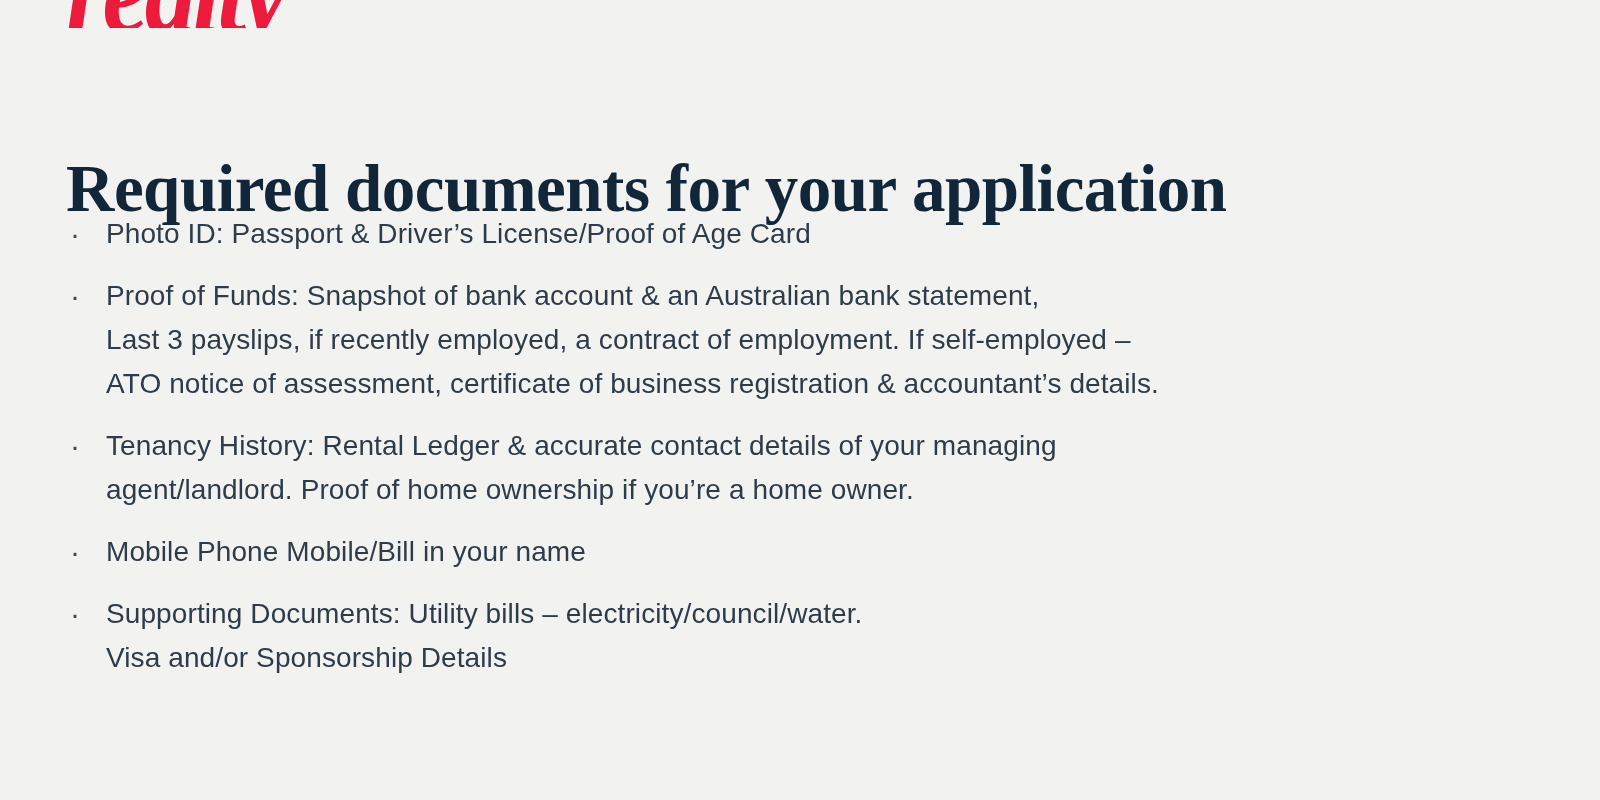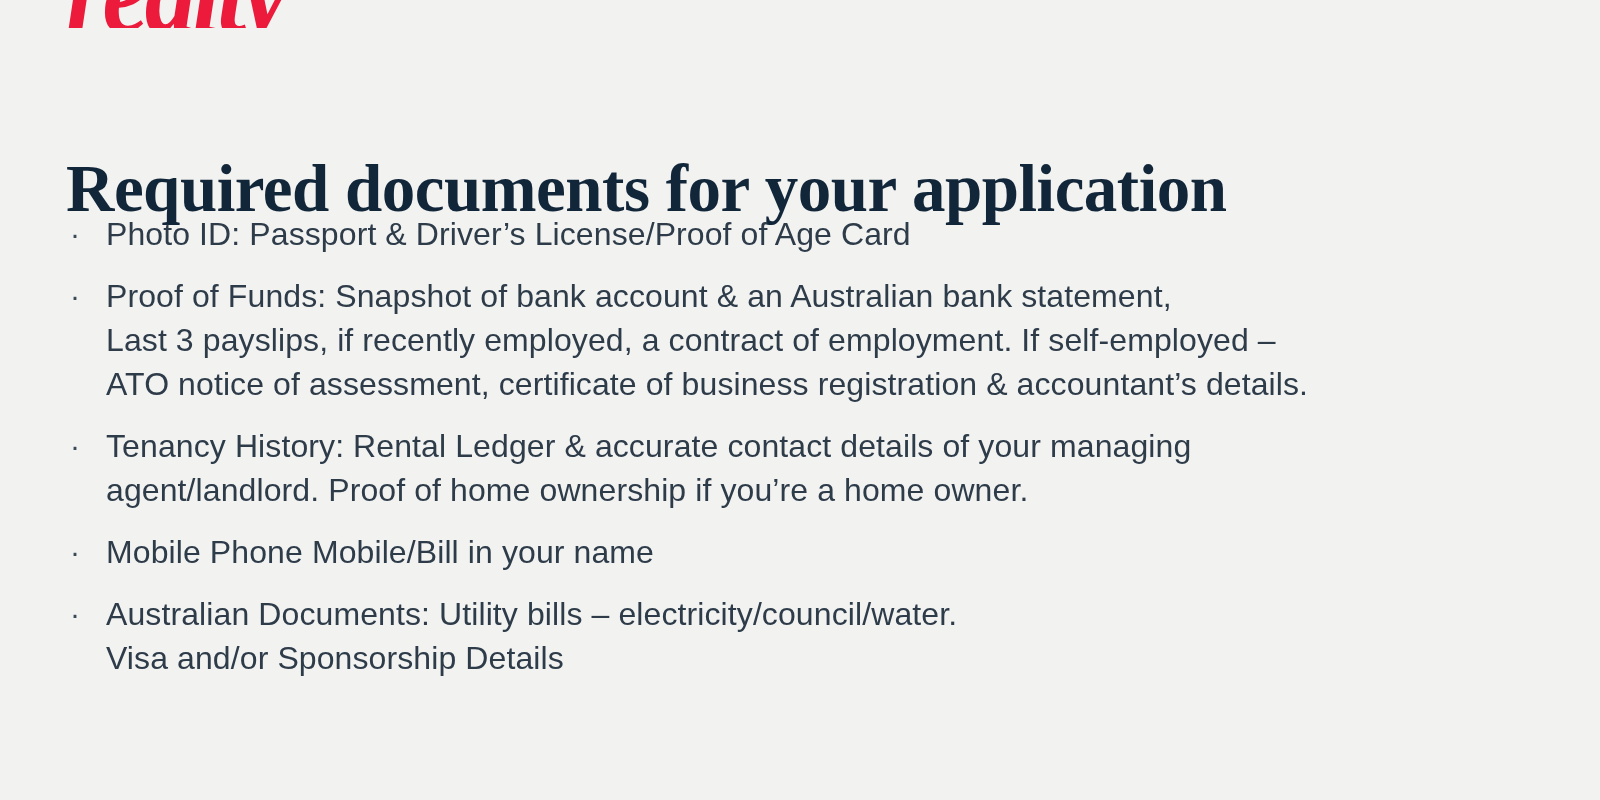--- a/index.html
+++ b/index.html
@@ -76,21 +76,21 @@
     font-size: 30px;
     line-height: 44px;
     text-align: left;
     padding-left: 4px;
     box-sizing: border-box;
   }
 
   .item-text {
     flex: 1 1 auto;
     color: #2e3c4a;
-    font-size: 32px;
+    font-size: 28px;
     line-height: 44px;
     white-space: pre-line;
     letter-spacing: 0.1px;
   }
 </style>
 </head>
 <body>
 
 <div class="page">
 
@@ -120,18 +120,18 @@
 agent/landlord. Proof of home ownership if you’re a home owner.</span>
     </div>
 
     <div class="list-item">
       <span class="bullet">·</span>
       <span class="item-text">Mobile Phone Mobile/Bill in your name</span>
     </div>
 
     <div class="list-item">
       <span class="bullet">·</span>
-      <span class="item-text">Australian Documents: Utility bills – electricity/council/water.
+      <span class="item-text">Supporting Documents: Utility bills – electricity/council/water.
 Visa and/or Sponsorship Details</span>
     </div>
 
   </div>
 </div>
 
 </body></html>

